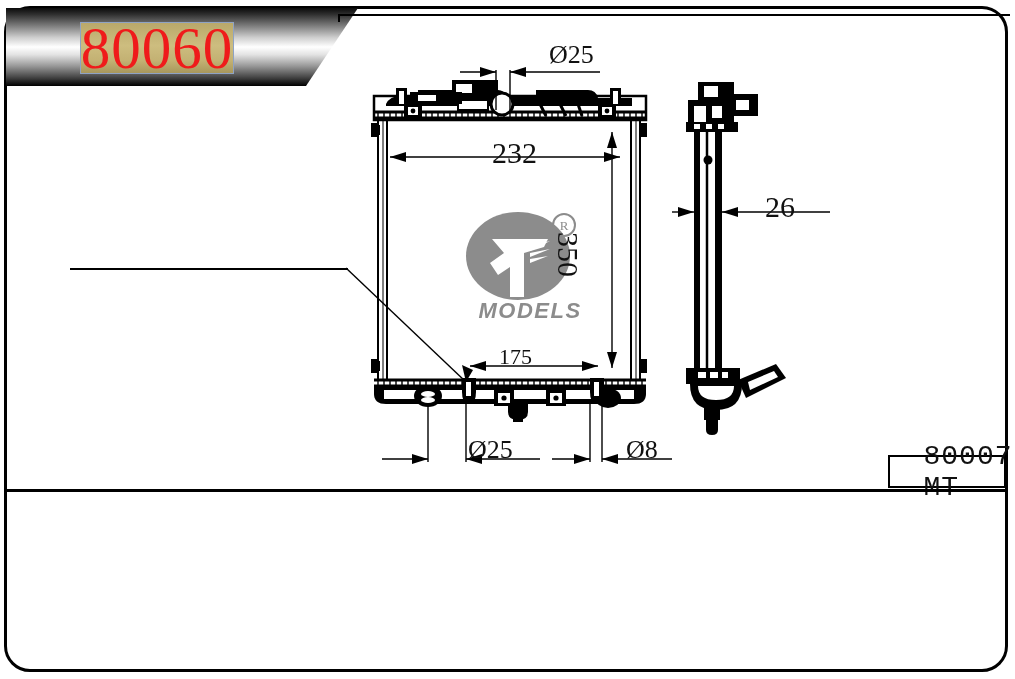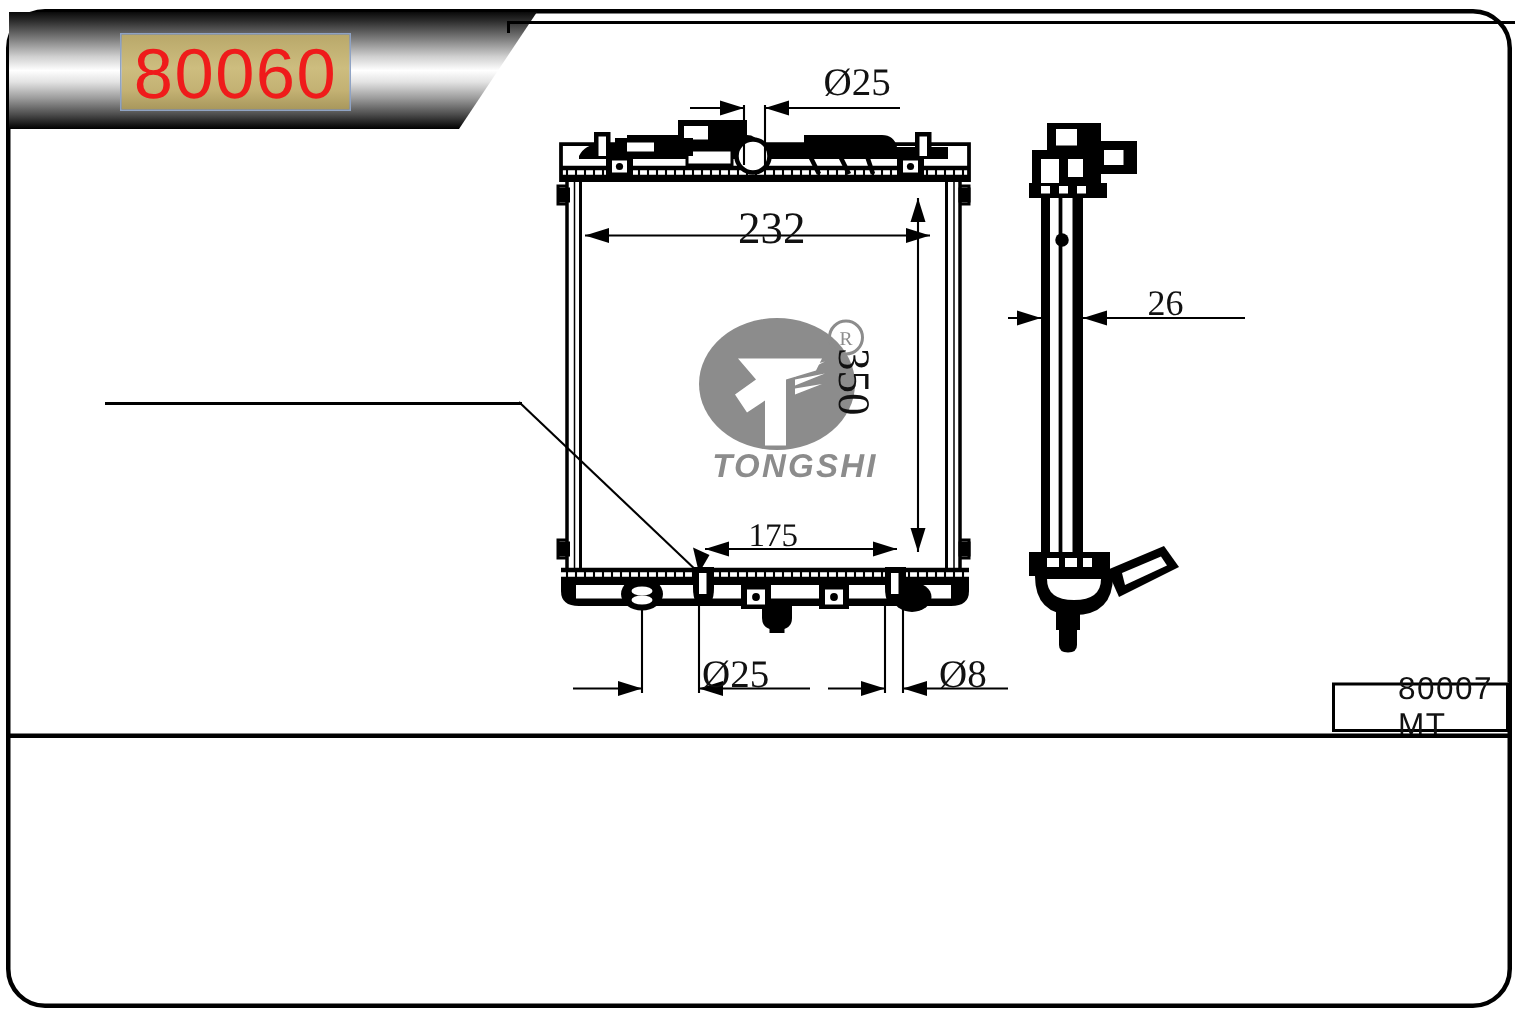--- a/index.html
+++ b/index.html
@@ -16,33 +16,33 @@
   .banner-wrap{position:absolute;left:6px;top:8px;width:352px;height:78px;}
   .banner{position:absolute;left:0;top:0;width:352px;height:78px;
           background:linear-gradient(to bottom,
              #0a0a0a 0%, #2e2e2e 8%, #787878 22%, #cfcfcf 38%,
              #ffffff 50%, #e2e2e2 60%, #9a9a9a 74%, #4a4a4a 88%, #000000 100%);
           clip-path:polygon(0 0, 352px 0, 300px 78px, 0 78px);}
   .banner-code{position:absolute;left:74px;top:14px;width:152px;height:50px;
           background:linear-gradient(to bottom,#b9a86a 0%, #cdbd7f 45%, #c3b173 75%, #a8975c 100%);
           border:1px solid #8fa3c4;
           display:flex;align-items:center;justify-content:center;}
-  .banner-code span{color:#ef1b1b;font-family:Liberation Sans, sans-serif;
-          font-size:47px;line-height:1;letter-spacing:1px;}
+  .banner-code span{color:#ef1b1b;font-family:Liberation Serif, serif;
+          font-size:59px;line-height:1;letter-spacing:1px;}
   .banner-tail{position:absolute;left:338px;top:14px;width:672px;height:2px;background:#000;}
   .banner-tick{position:absolute;left:338px;top:14px;width:2px;height:8px;background:#000;}
 
   
   .divider{position:absolute;left:6px;top:489px;width:1000px;height:3px;background:#000;}
 
   
   .pnbox{position:absolute;left:888px;top:455px;width:118px;height:33px;
          border:2px solid #000;box-sizing:border-box;background:#fff;
          display:flex;align-items:center;justify-content:center;}
-  .pnbox span{font-family:Liberation Sans, sans-serif;font-size:21px;color:#111;letter-spacing:1px;margin-left:42px;}
+  .pnbox span{font-family:Liberation Mono, monospace;font-size:28px;color:#111;letter-spacing:1px;margin-left:42px;}
 
   
   .specs{position:absolute;left:0;top:495px;width:1015px;height:170px;}
   .spec-col{position:absolute;font-family:"Liberation Mono","DejaVu Sans Mono",monospace;
             font-size:21px;color:#000;line-height:37px;white-space:pre;letter-spacing:0px;}
   .spec-left{left:56px;top:8px;}
   .spec-right{left:655px;top:8px;}
 
   
   .anno{position:absolute;left:72px;top:228px;font-family:"Liberation Serif",serif;
@@ -51,21 +51,21 @@
 
   
   .dim{position:absolute;font-family:"Liberation Serif",serif;color:#111;white-space:nowrap;}
   .dim-318{left:492px;top:136px;font-size:30px;}
   .dim-350{left:585px;top:232px;font-size:30px;
            transform:rotate(90deg);transform-origin:left top;}
   .dim-175{left:499px;top:344px;font-size:22px;}
   .dim-o25top{left:549px;top:40px;font-size:26px;}
   .dim-o25bot{left:468px;top:435px;font-size:26px;}
   .dim-o8{left:626px;top:435px;font-size:26px;text-align:center;}
-  .dim-26{left:765px;top:190px;font-size:24px;}
+  .dim-26{left:765px;top:190px;font-size:30px;}
 
   
   .logo{position:absolute;left:466px;top:203px;width:118px;height:120px;}
   .logo-text{position:absolute;left:466px;top:298px;width:128px;text-align:center;
              font-family:"Liberation Sans",sans-serif;font-weight:bold;font-style:italic;
              font-size:22px;color:#8c8c8c;letter-spacing:1.5px;}
 
   svg{display:block;}
   .sv{position:absolute;left:0;top:0;}
 </style>
@@ -361,21 +361,21 @@
     </g>
   </svg>
 
   <svg class="logo" viewBox="0 0 118 120">
     <ellipse cx="52" cy="53" rx="52" ry="44" fill="#8c8c8c"></ellipse>
     <path d="M26 36 h56 l-4 8 l-20 6 l0 44 l-14 0 l0 -30 l-12 8 l-8 -12 l14 -10 z" fill="#fff"></path>
     <path d="M62 44 l22 -6 l-20 10 z M64 50 l20 -4 l-20 8 z M64 56 l18 -3 l-18 7 z" fill="#fff"></path>
     <circle cx="98" cy="22" r="11" fill="none" stroke="#8c8c8c" stroke-width="2"></circle>
     <text x="98" y="27" font-size="13" fill="#8c8c8c" text-anchor="middle" font-family="Liberation Serif, serif">R</text>
   </svg>
-  <div class="logo-text">TONGSHI</div>
+  <div class="logo-text">MODELS</div>
 
   <div class="dim dim-318">232</div>
   <div class="dim dim-350">350</div>
   <div class="dim dim-175">175</div>
   <div class="dim dim-o25top">Ø25</div>
   <div class="dim dim-o25bot">Ø25</div>
   <div class="dim dim-o8">Ø8</div>
   <div class="dim dim-26">26</div>
 
   <div class="anno-underline"></div>

